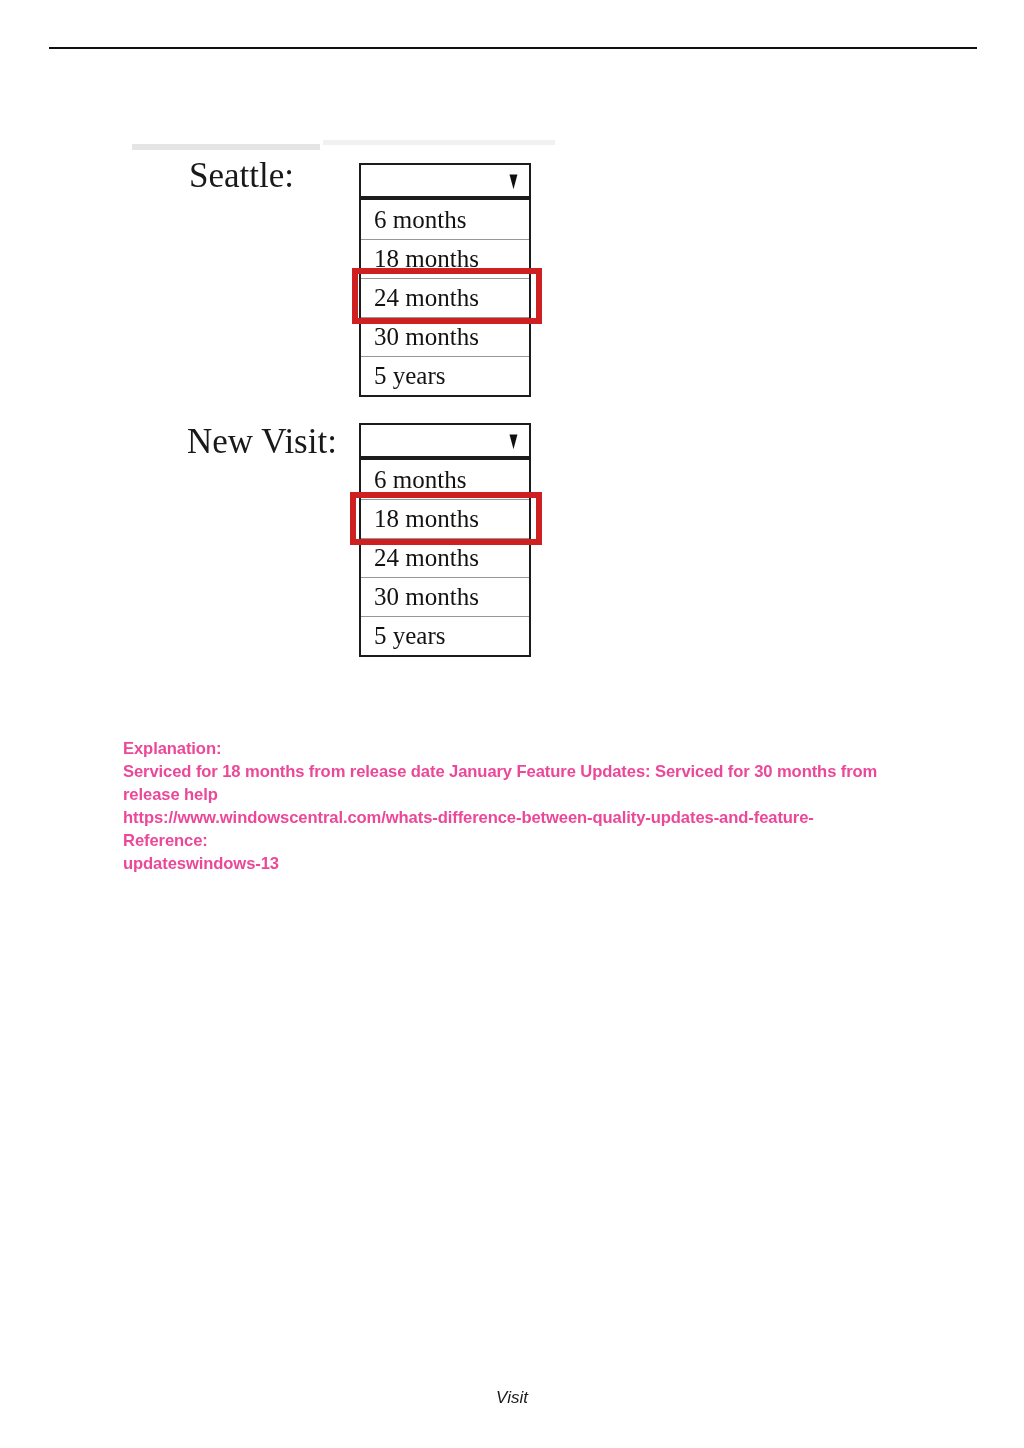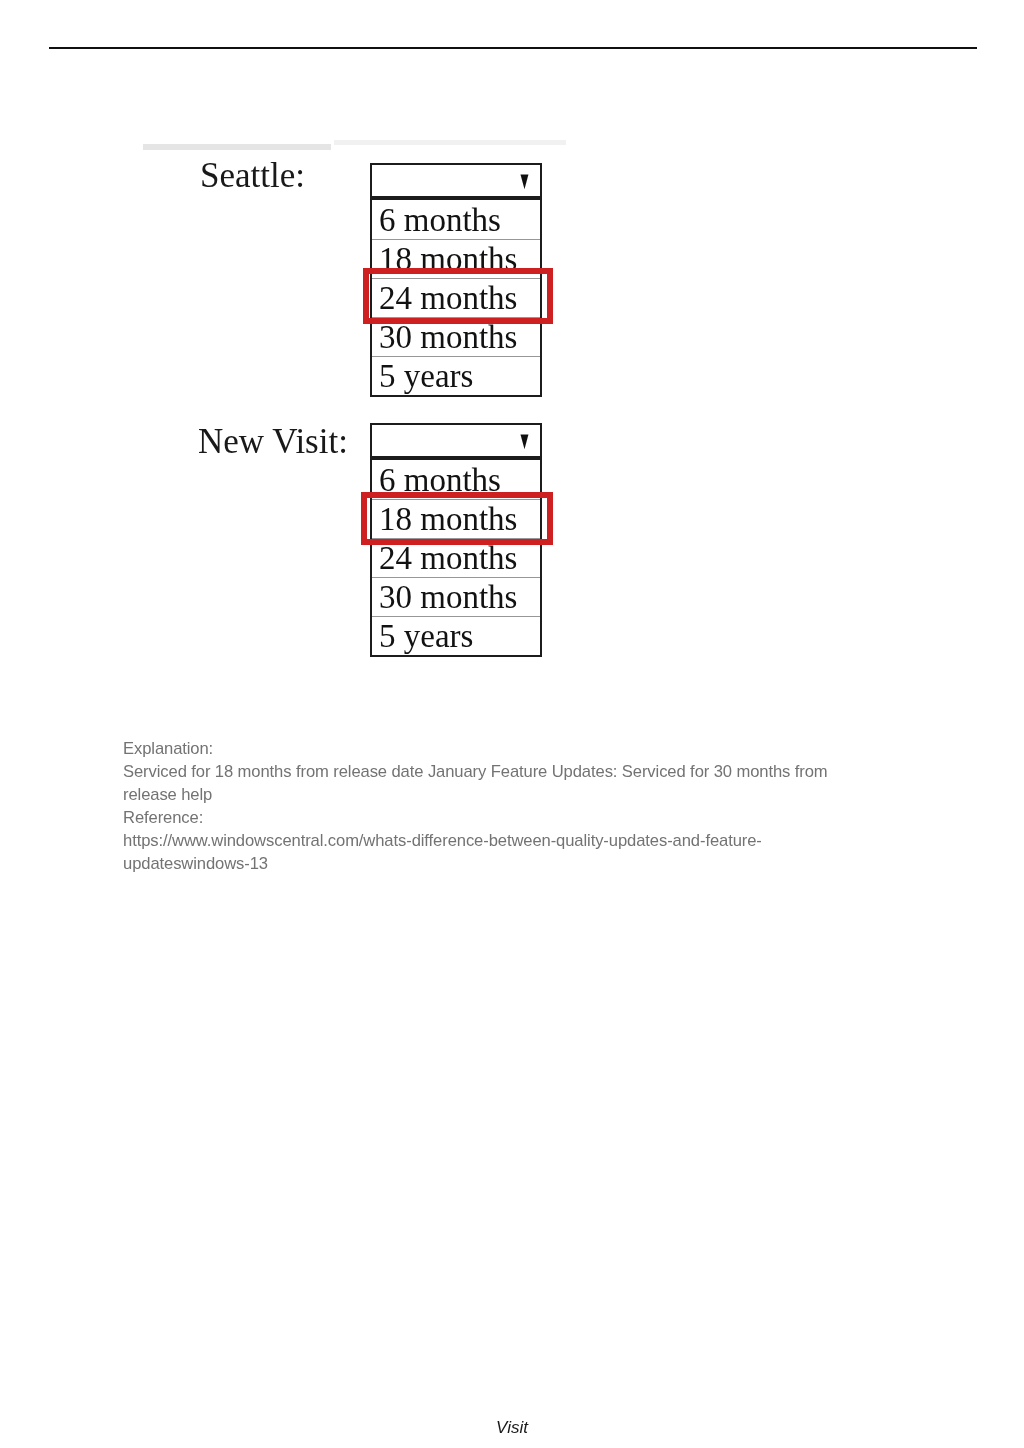--- a/index.html
+++ b/index.html
@@ -15,21 +15,21 @@
   .top-rule {
     position: absolute;
     left: 49px; top: 47px;
     width: 928px; height: 2px;
     background: #101010;
   }
 
   
   .scan {
     position: absolute;
-    left: 16px; top: 0; width: 836px; height: 700px;
+    left: 5px; top: 0; width: 836px; height: 700px;
     color: #161616;
     font-family: "Liberation Serif", serif;
     filter: blur(0.45px) contrast(1.02);
   }
   .artifact-a { position: absolute; left: 127px; top: 144px; width: 188px; height: 6px; background: #e3e3e3; }
   .artifact-b { position: absolute; left: 318px; top: 140px; width: 232px; height: 5px; background: #efefef; }
 
   .dd-label {
     position: absolute;
     font-size: 35px;
@@ -67,22 +67,22 @@
     border-top-width: 2px;
     background: #fdfdfd;
   }
   .list-seattle { left: 354px; top: 198px; }
   .list-ny      { left: 354px; top: 458px; }
 
   .dd-option {
     height: 39px;
     display: flex;
     align-items: center;
-    padding-left: 7px;
-    font-size: 33px;
+    padding-left: 13px;
+    font-size: 25px;
     line-height: 36px;
     color: #141414;
     border-top: 1px solid #979797;
     white-space: nowrap;
     overflow: hidden;
   }
   .dd-option:first-child { border-top: none; }
 
   .red-box {
     position: absolute;
@@ -93,34 +93,34 @@
   .red-ny      { left: 345px; top: 492px; width: 192px; height: 53px; }
 
   
   .explanation {
     position: absolute;
     left: 123px; top: 737px;
     width: 840px;
     font-size: 16.6px;
     line-height: 23px;
     letter-spacing: -0.1px;
-    color: #737373;
+    color: #ec4899;
+    font-weight: bold;
   }
   .explanation div { white-space: nowrap; }
 
   
   .footer-visit {
     position: absolute;
     left: 0; top: 1388px;
     width: 1024px;
     text-align: center;
     font-style: italic;
     font-size: 17px;
     color: #1a1a1a;
-    margin-top: 30px;
   }
 </style>
 </head>
 <body>
 
 <div class="top-rule"></div>
 
 <div class="scan">
   <div class="artifact-a"></div>
   <div class="artifact-b"></div>
@@ -155,18 +155,18 @@
     <div class="dd-option">5 years</div>
   </div>
 
   <div class="red-box red-ny"></div>
 </div>
 
 <div class="explanation">
   <div>Explanation:</div>
   <div>Serviced for 18 months from release date January Feature Updates: Serviced for 30 months from</div>
   <div>release help</div>
+  <div>https://www.windowscentral.com/whats-difference-between-quality-updates-and-feature-</div>
   <div>Reference:</div>
-  <div>https://www.windowscentral.com/whats-difference-between-quality-updates-and-feature-</div>
   <div>updateswindows-13</div>
 </div>
 
 <div class="footer-visit">Visit</div>
 
 </body></html>

